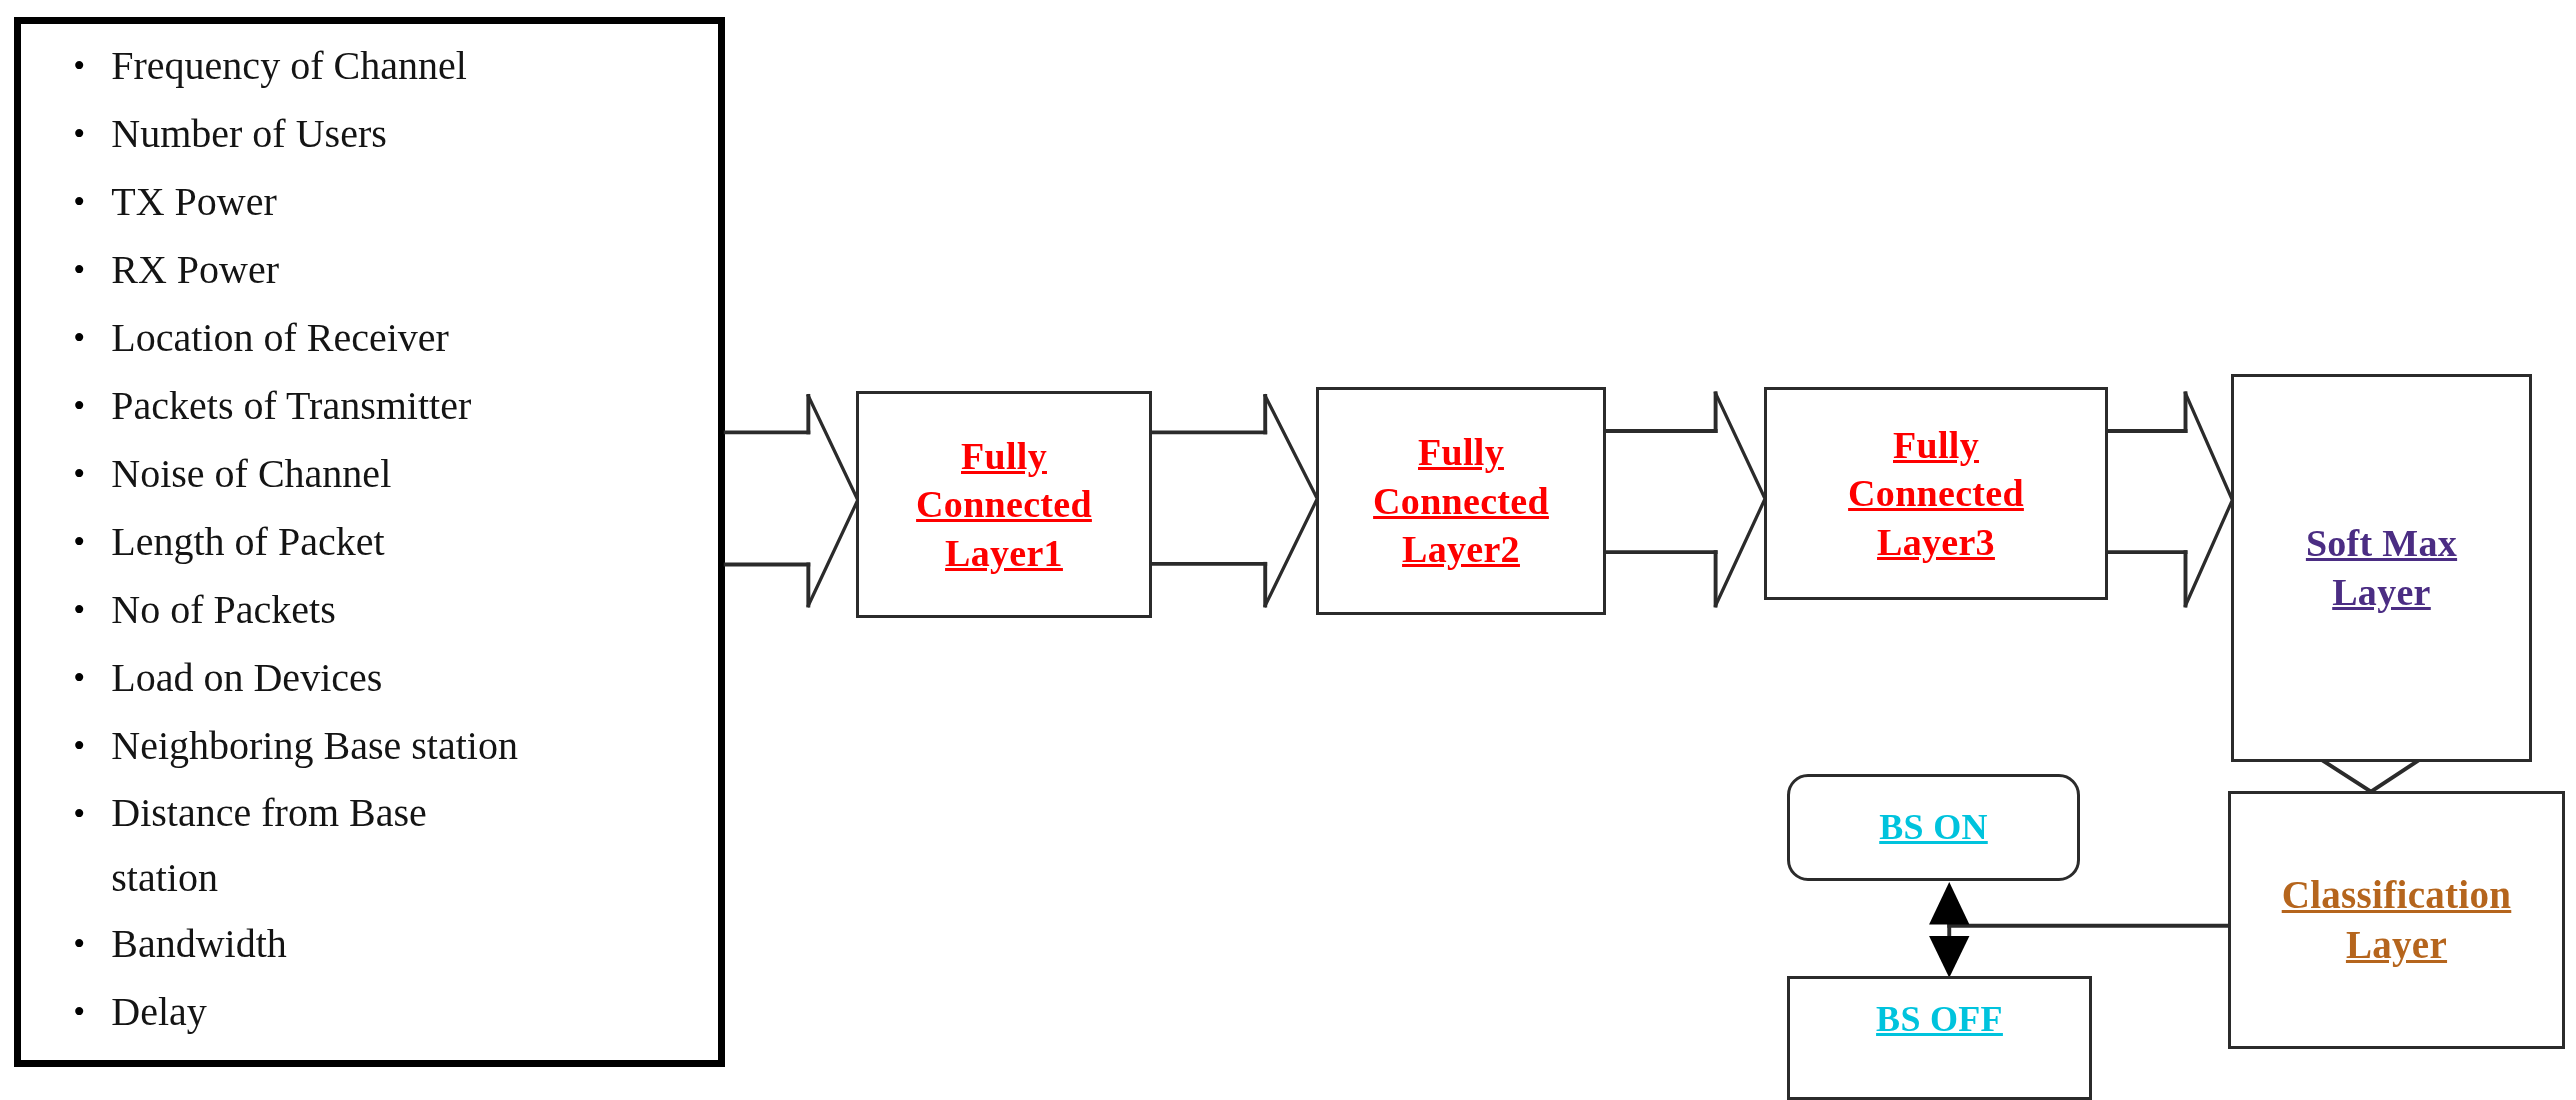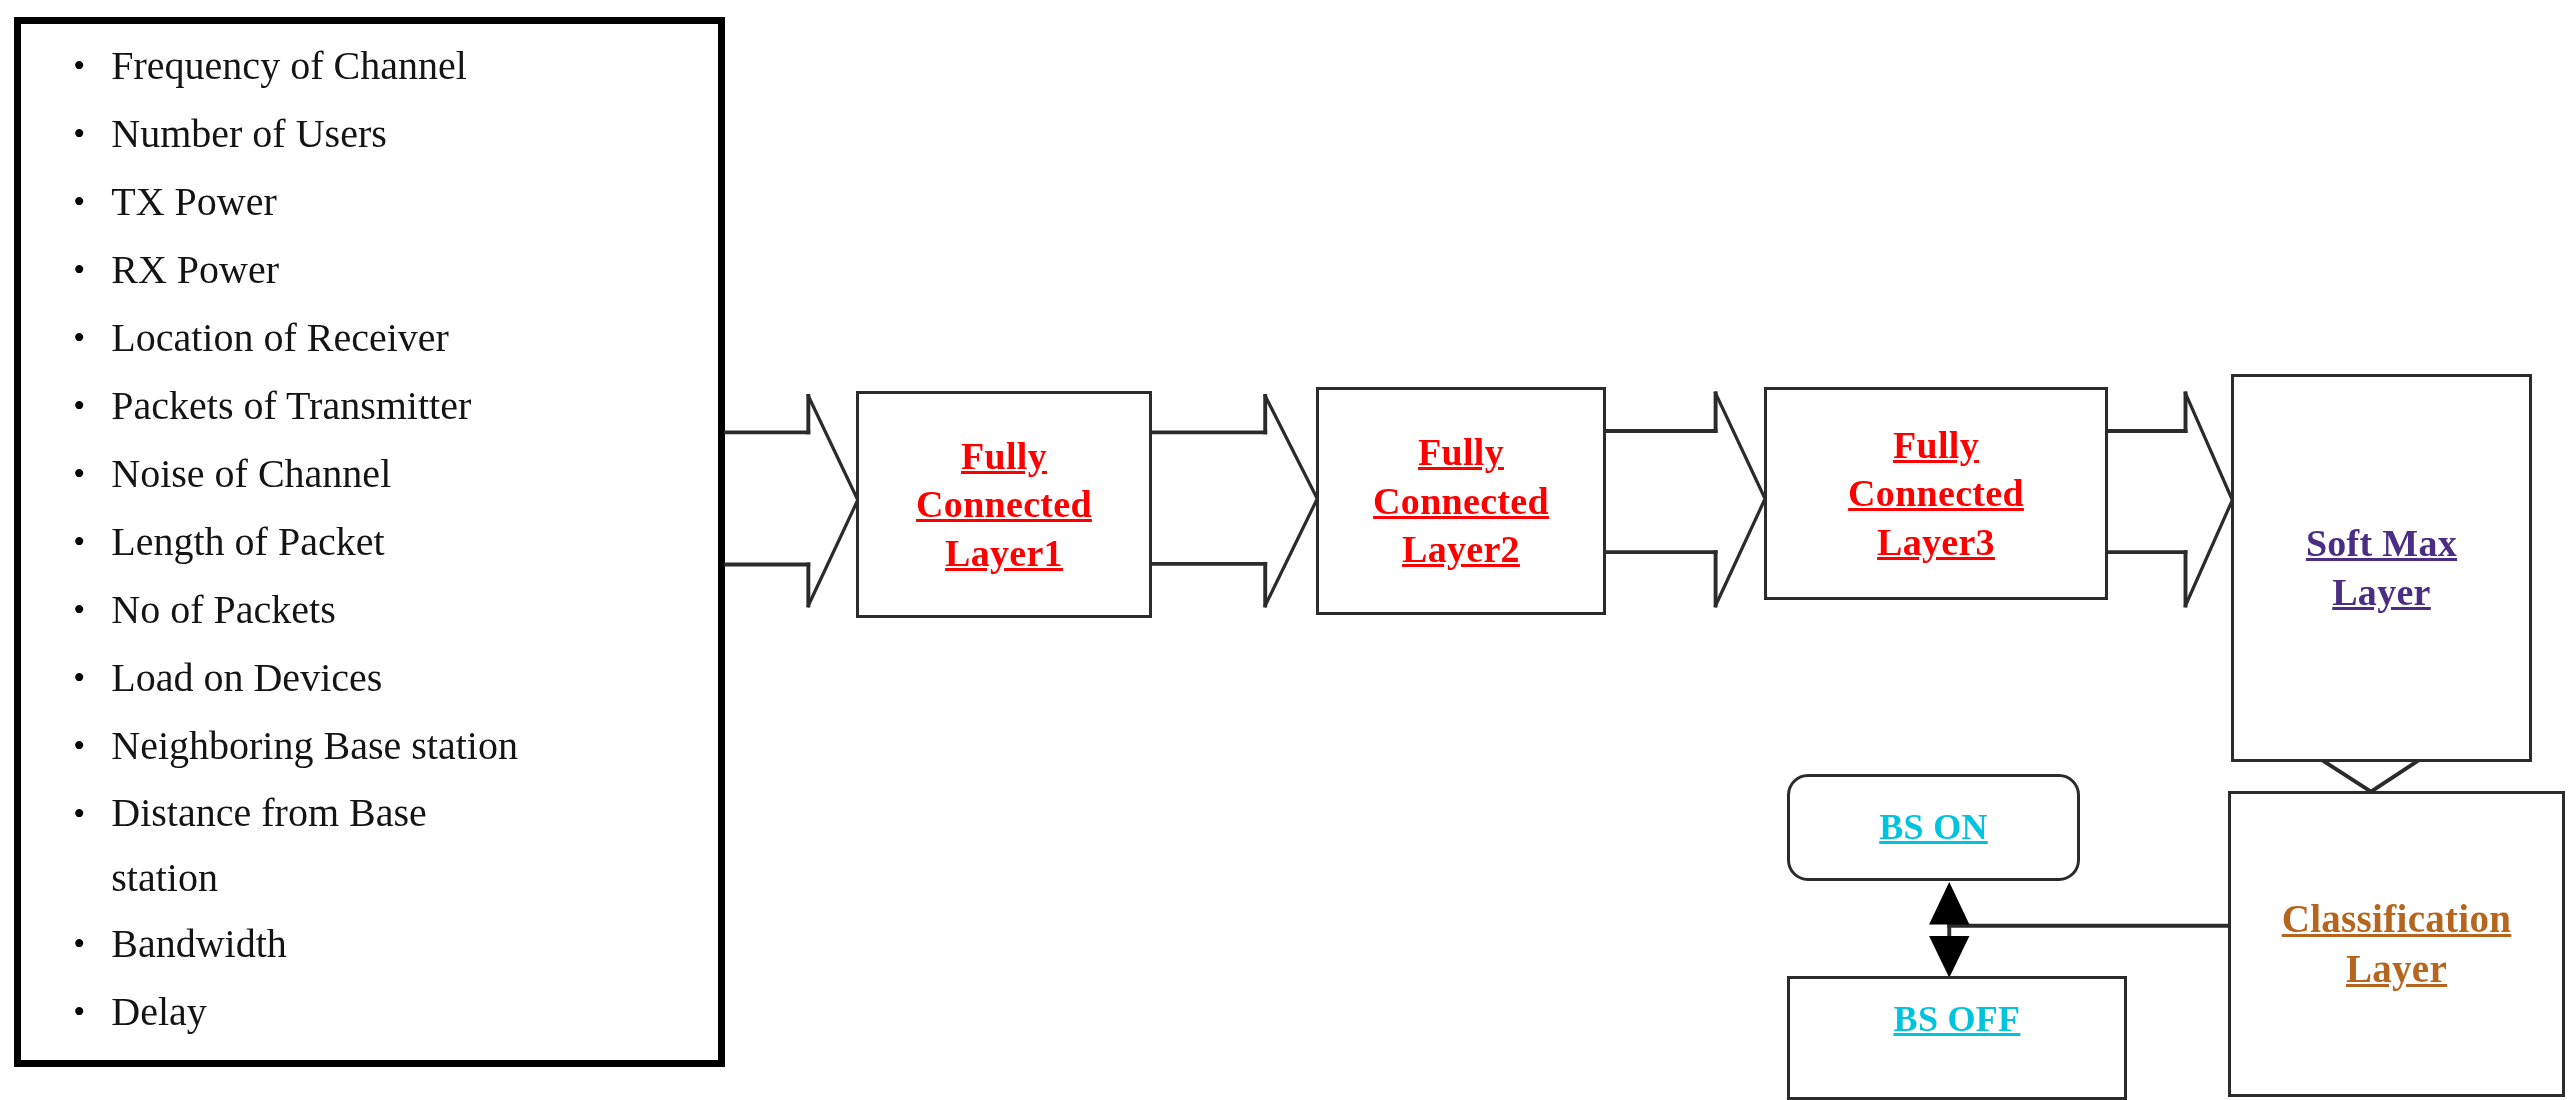--- a/index.html
+++ b/index.html
@@ -55,25 +55,25 @@
     text-decoration:underline;
   }
   #fc1{left:856px;top:391px;width:296px;height:227px;}
   #fc2{left:1316px;top:387px;width:290px;height:228px;}
   #fc3{left:1764px;top:387px;width:344px;height:213px;}
   #fc1 .lbl,#fc2 .lbl,#fc3 .lbl{color:#fe0000;font-size:38px;}
 
   #softmax{left:2231px;top:374px;width:301px;height:388px;}
   #softmax .lbl{color:#4b2d83;font-size:38px;}
 
-  #classification{left:2228px;top:791px;width:337px;height:306px;}
+  #classification{left:2228px;top:791px;width:337px;height:258px;}
   #classification .lbl{color:#b5651d;font-size:39px;}
 
   #bs-on{left:1787px;top:774px;width:293px;height:107px;border-radius:21px;}
-  #bs-off{left:1787px;top:976px;width:340px;height:124px;}
+  #bs-off{left:1787px;top:976px;width:305px;height:124px;}
   #bs-on .lbl,#bs-off .lbl{color:#00c3dd;font-size:36px;}
   #bs-on{align-items:center;}
   #bs-off{align-items:flex-start;padding-top:17px;}
 
   
   #wires{
     position:absolute;left:0;top:0;width:2576px;height:1101px;
     pointer-events:none;
   }
 </style>

